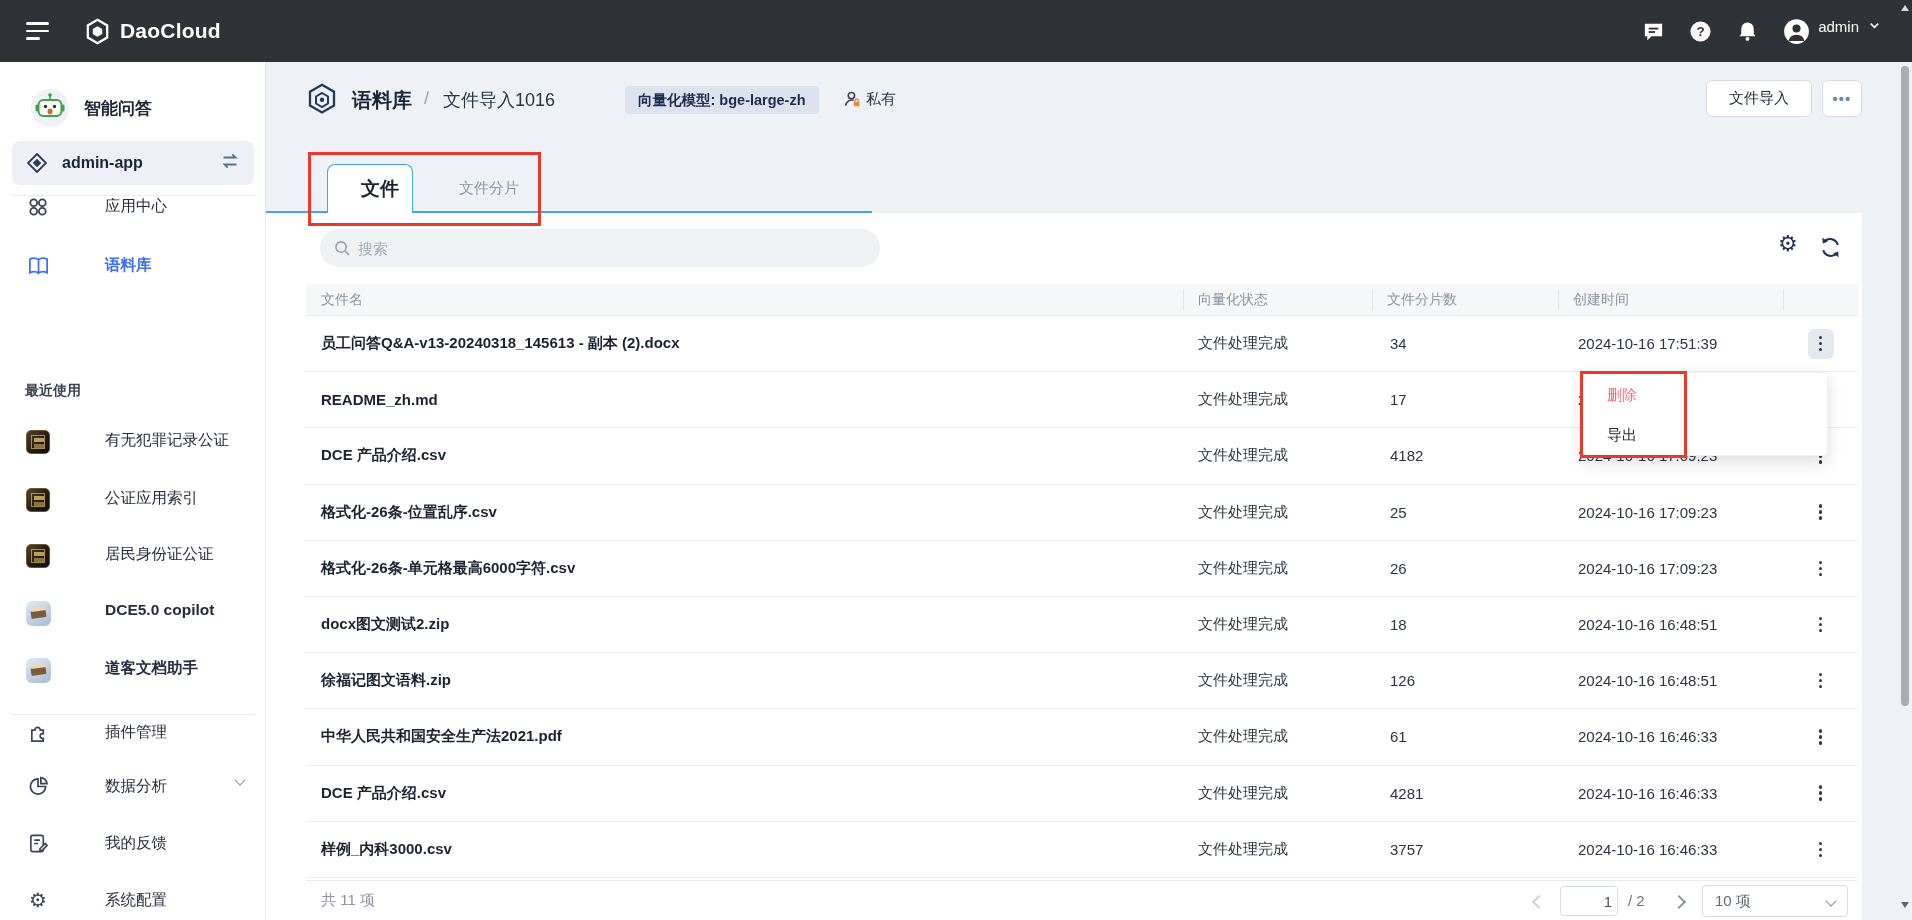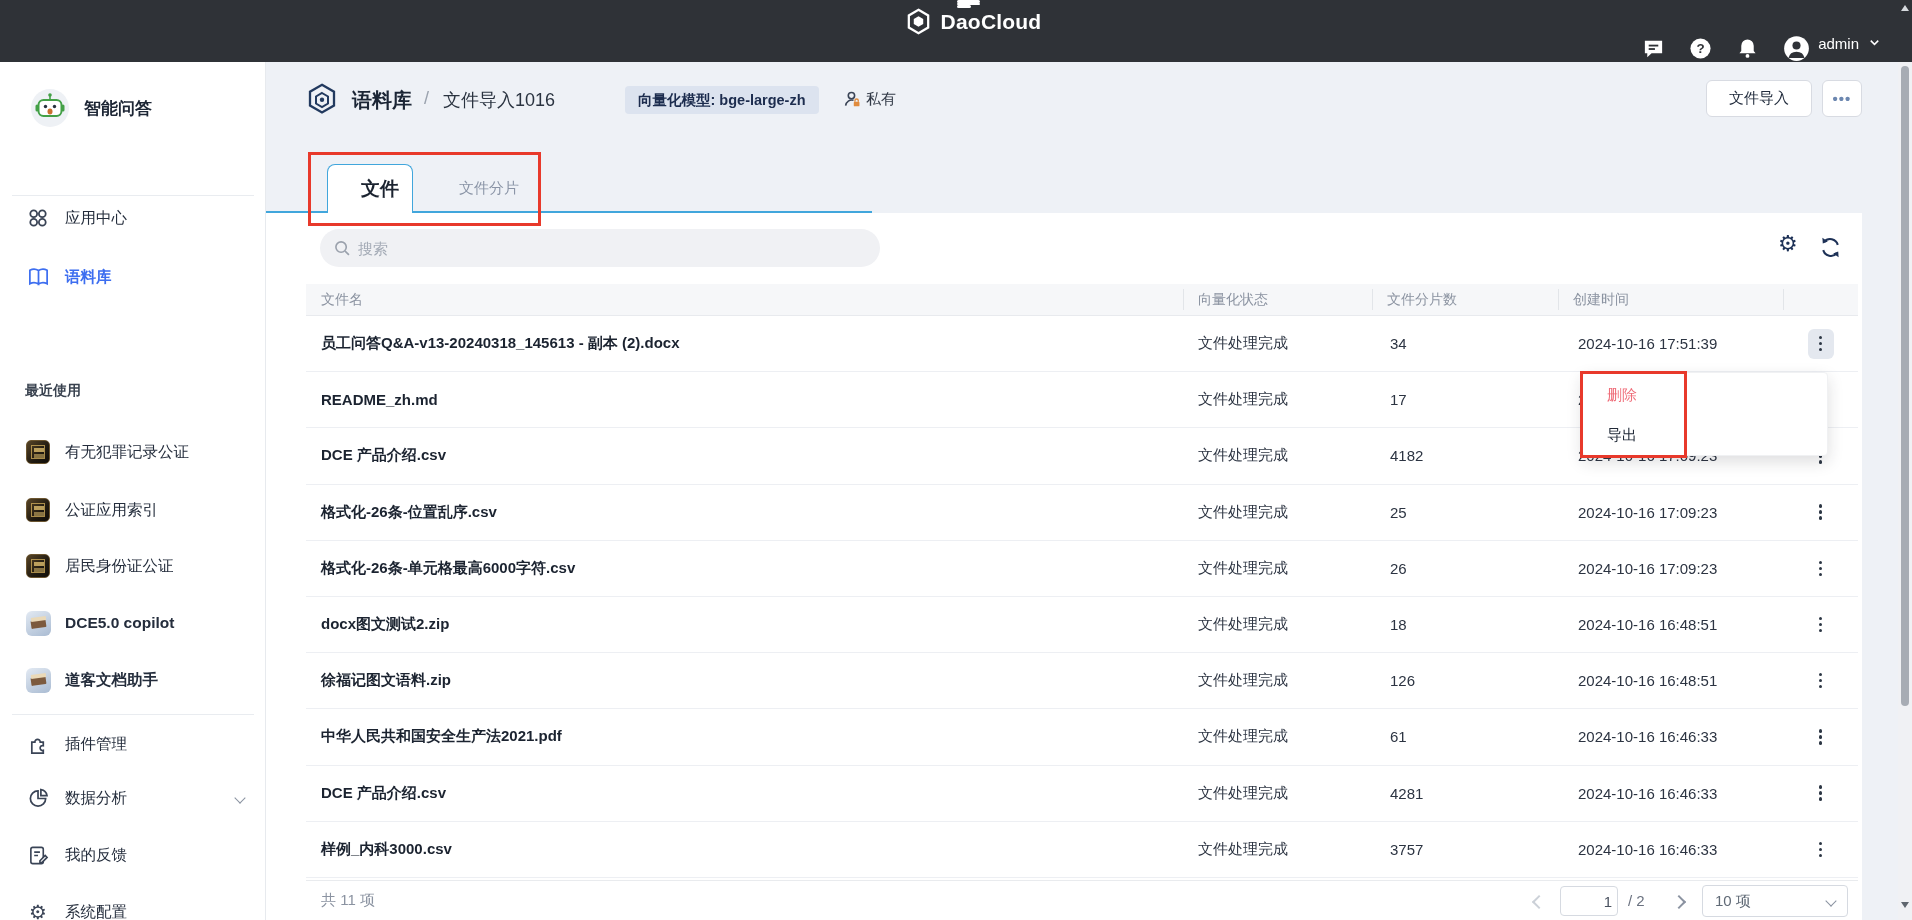--- a/index.html
+++ b/index.html
@@ -1,38 +1,38 @@
 <!DOCTYPE html>
 <html><head>
 <meta charset="utf-8">
 <style>
   * { margin:0; padding:0; box-sizing:border-box; }
   html,body { width:1912px; height:920px; overflow:hidden; }
   body { font-family:"Liberation Sans","DejaVu Sans",sans-serif; background:#eef1f6; position:relative; }
   .abs { position:absolute; }
 
   
-  .navbar { position:absolute; left:0; top:0; width:1912px; height:62px; background:#2f3237; display:flex; align-items:center; z-index:4;flex-direction:column; }
+  .navbar { position:absolute; left:0; top:0; width:1912px; height:62px; background:#2f3237; display:flex; align-items:center; z-index:4; }
   .hamburger { margin-left:26px; width:24px; height:18px; display:flex; flex-direction:column; justify-content:space-between; cursor:pointer; }
   .hamburger span { height:2.6px; background:#fff; border-radius:2px; }
   .hamburger span:nth-child(1){width:23px}.hamburger span:nth-child(2){width:23px}.hamburger span:nth-child(3){width:14px}
   .brand { display:flex; align-items:center; gap:9px; margin-left:34px; }
   .brand-name { color:#fff; font-size:21px; font-weight:700; letter-spacing:.2px; }
   .nav-right { margin-left:auto; display:flex; align-items:center; gap:24px; margin-right:30px; }
   .nav-icon-btn { background:none; border:none; cursor:pointer; display:flex; align-items:center; }
   .nav-user { display:flex; align-items:flex-start; gap:8px; color:#fff; font-size:15px; cursor:pointer; }
 
   
   .sidebar { position:absolute; left:0; top:62px; width:266px; height:858px; background:#fff; border-right:1px solid #e7eaee; z-index:3; }
   .side-row { position:absolute; left:12px; width:266px; height:44px; display:flex; align-items:center; }
   .app-title { font-size:17px; font-weight:700; color:#1d2635; }
   .ws-pill { position:absolute; left:12px; width:242px; height:44px; background:#edf0f6; border-radius:8px; display:flex; align-items:center; cursor:pointer; }
   .ws-label { font-size:16px; font-weight:700; color:#1c2537; margin-left:12px; }
   .side-divider { position:absolute; left:12px; width:242px; height:1px; background:#e9ecf0; }
-  .side-item { position:absolute; left:0; width:266px; height:44px; display:flex; align-items:center; cursor:pointer; }
+  .side-item { position:absolute; left:0; width:266px; height:44px; display:flex; cursor:pointer;gap:40px; }
   .side-item .lbl { font-size:15.5px; color:#242d3c; margin-left:14px; }
   .side-item.active-blue .lbl { color:#3d6ef0; font-weight:600; }
   .icon-slot { width:26px; display:flex; justify-content:center; margin-left:25px; }
   .section-label { position:absolute; left:25px; font-size:14px; font-weight:700; color:#39424f; }
   .ic-seal { width:24px; height:24px; border-radius:5px; background:linear-gradient(135deg,#574426,#201a10 60%,#100d08); border:1px solid #6b5530; position:relative; }
   .ic-seal::after { content:''; position:absolute; inset:4px; border:1px solid rgba(214,178,94,.75); }
   .ic-seal::before { content:''; position:absolute; left:7px; top:7px; width:10px; height:4px; background:rgba(222,190,110,.8); box-shadow:0 6px 0 rgba(222,190,110,.55); }
   .ic-doc { width:25px; height:25px; border-radius:6px; background:linear-gradient(150deg,#e3eaf3,#a9bbd2); position:relative; }
   .ic-doc::after { content:''; position:absolute; left:5px; top:9px; width:15px; height:8px; background:#7c5a3e; transform:rotate(-8deg); border-radius:1px; }
   .ic-doc::before { content:''; position:absolute; left:5px; top:6px; width:15px; height:4px; background:#ead9b8; transform:rotate(-8deg); z-index:1; }
@@ -170,20 +170,34 @@
           <rect x="5.5" y="16.5" width="3" height="7" rx="1.5" fill="#43a047"></rect>
           <rect x="31.5" y="16.5" width="3" height="7" rx="1.5" fill="#43a047"></rect>
           <circle cx="15.5" cy="18.5" r="1.7" fill="#27313f"></circle>
           <circle cx="24.5" cy="18.5" r="1.7" fill="#27313f"></circle>
           <ellipse cx="20" cy="23.5" rx="2.5" ry="3" fill="#c96f2e"></ellipse>
         </svg>
     </span>
     <span class="app-title" style="margin-left:14px">智能问答</span>
   </div>
 
+  <div class="ws-pill" style="top:79px">
+    <span class="icon-slot" style="margin-left:12px">
+      <svg width="20" height="20" viewBox="0 0 20 20">
+          <path d="M10 1l9 9-9 9-9-9z" fill="none" stroke="#2b3a55" stroke-width="1.8"></path>
+          <path d="M10 5.8l4.2 4.2-4.2 4.2L5.8 10z" fill="#2b3a55"></path>
+        </svg>
+    </span>
+    <span class="ws-label">admin-app</span>
+    <span style="margin-left:auto;margin-right:14px">
+      <svg width="20" height="20" viewBox="0 0 20 20" fill="none" stroke="#5a6e8f" stroke-width="1.8">
+          <path d="M3.5 6.5h12l-3.2-3.2M16.5 13.5h-12l3.2 3.2"></path>
+        </svg>
+    </span>
+  </div>
 
   <div class="side-divider" style="top:133px"></div>
 
   <div class="side-item" style="top:134px">
     <span class="icon-slot">
       <svg width="22" height="22" viewBox="0 0 22 22" fill="none" stroke="#3a4456" stroke-width="1.8">
           <circle cx="6.7" cy="6.7" r="3.4"></circle>
           <circle cx="15.3" cy="6.7" r="3.4"></circle>
           <circle cx="6.7" cy="15.3" r="3.4"></circle>
           <circle cx="15.3" cy="15.3" r="3.4"></circle>

